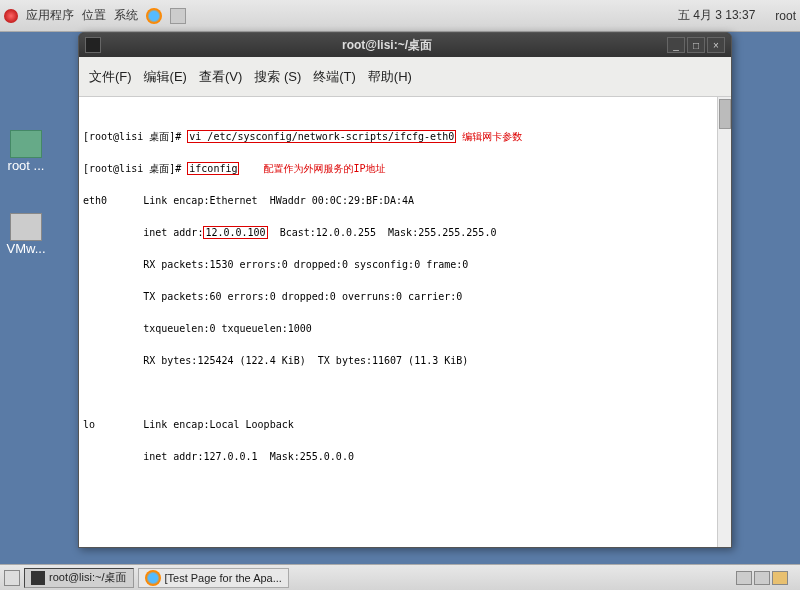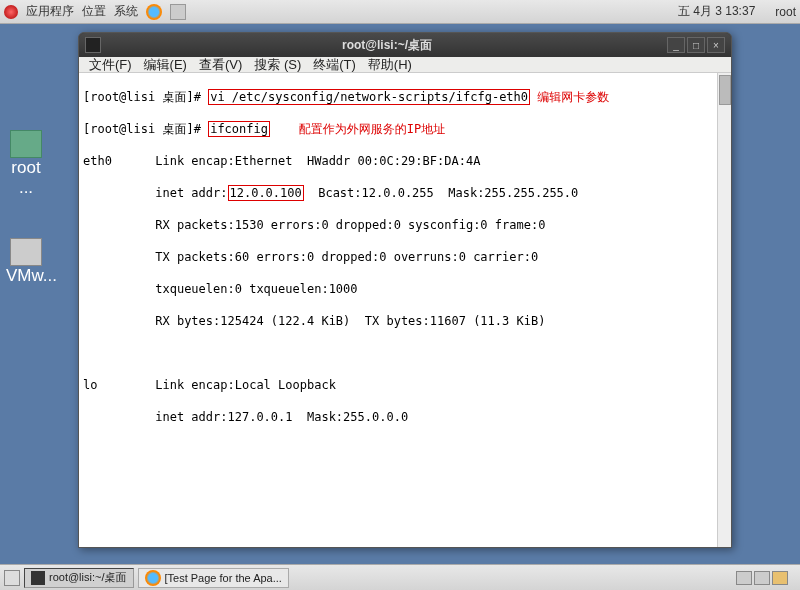--- a/index.html
+++ b/index.html
@@ -5,35 +5,35 @@
 * { margin: 0; padding: 0; box-sizing: border-box; }
 body {
   width: 800px; height: 590px;
   background: #5a7ba6;
   font-family: sans-serif;
   font-size: 12px;
   overflow: hidden;
   position: relative;
 }
 .topbar {
-  height: 24px;
+  height: 32px;
   background: linear-gradient(#e8e8e8, #d4d4d4);
   border-bottom: 1px solid #aaa;
   display: flex;
   align-items: center;
   padding: 0 4px;
   gap: 8px;
   color: #333;
 }
 .topbar .left { display: flex; gap: 8px; align-items: center; }
 .topbar .right { margin-left: auto; display: flex; gap: 20px; align-items: center; }
 .desktop-icons {
   position: absolute; left: 6px; top: 130px;
   display: flex; flex-direction: column; gap: 40px;
-  color: #fff; font-size: 17px; text-align: center;
+  color: #fff; font-size: 13px; text-align: center;
 }
 .dicon { width: 40px; }
 .terminal-window {
   position: absolute;
   left: 78px; top: 32px;
   width: 654px; height: 516px;
   background: #3c3c3c;
   border: 1px solid #555;
   border-radius: 6px 6px 0 0;
   box-shadow: 2px 2px 8px rgba(0,0,0,0.4);
@@ -46,35 +46,35 @@
   display: flex; align-items: center;
   color: #ddd;
   padding: 0 6px;
   font-size: 12px;
 }
 .titlebar .ticon { width: 16px; height: 16px; background: #222; border: 1px solid #666; margin-right: 6px; }
 .titlebar .title { flex: 1; text-align: center; font-weight: bold; }
 .titlebar .winbtns { display: flex; gap: 2px; }
 .winbtn { width: 18px; height: 16px; background: #444; border: 1px solid #666; color: #ccc; font-size: 10px; display: flex; align-items: center; justify-content: center; }
 .menubar {
-  height: 16px;
+  height: 40px;
   background: #ededeb;
   border-bottom: 1px solid #ccc;
   display: flex; align-items: center;
   padding: 0 6px; gap: 4px;
   color: #222; font-size: 13px;
 }
 .menubar span { padding: 2px 4px; }
 .term-body {
   flex: 1;
   background: #fff;
   font-family: "DejaVu Sans Mono", monospace;
-  font-size: 12px;
+  font-size: 10px;
   line-height: 16px;
-  padding: 0 4px;
+  padding: 16px 4px;
   color: #000;
   white-space: pre;
   overflow: hidden;
   position: relative;
 }
 .scrollbar { position: absolute; right: 0; top: 0; width: 14px; height: 100%; background: #eee; border-left: 1px solid #ccc; }
 .scroll-thumb { position: absolute; left: 1px; width: 12px; top: 2px; height: 30px; background: #bbb; border: 1px solid #999; }
 .redbox { border: 1px solid #d00; padding: 0 1px; }
 .redtext { color: #d00; }
 .tline { display: block; }

